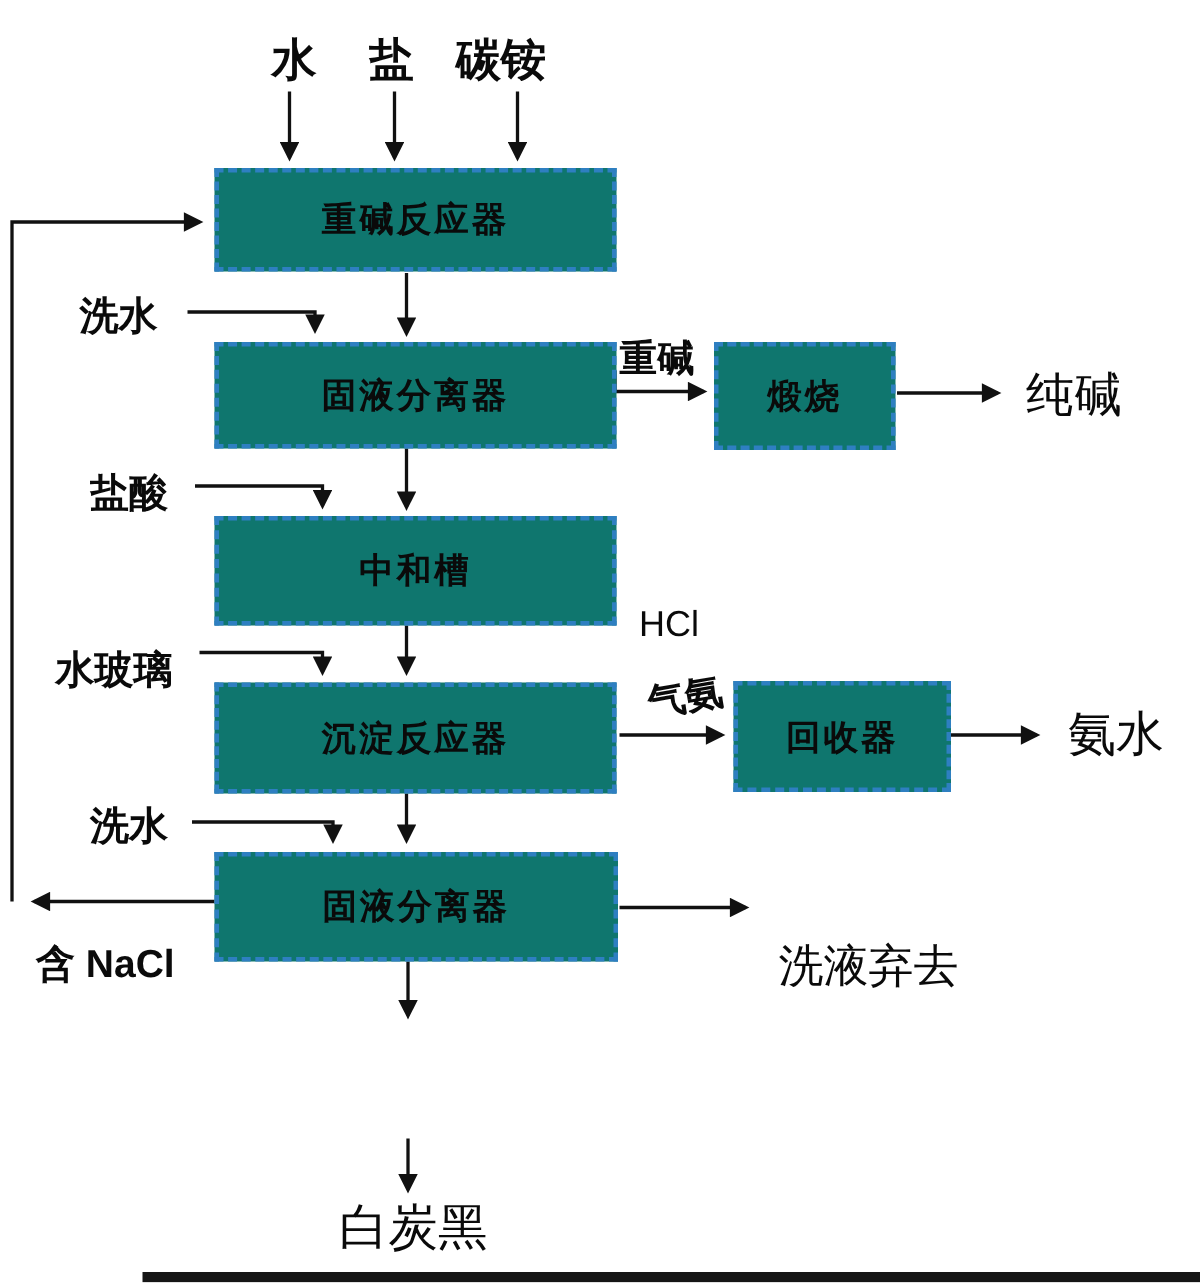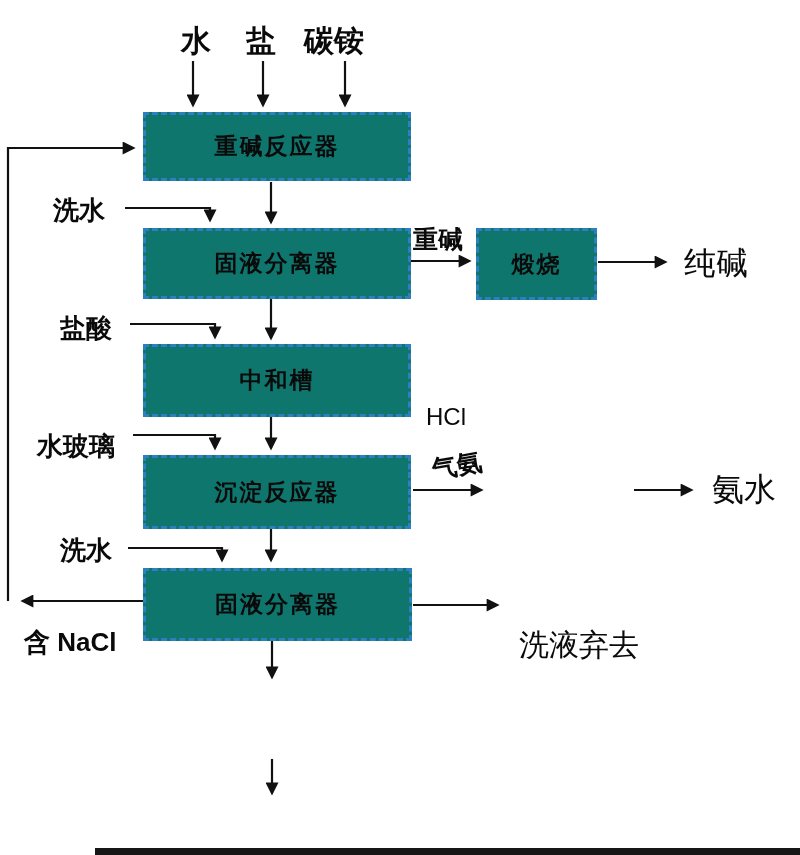--- a/index.html
+++ b/index.html
@@ -70,20 +70,21 @@
   <div class="pbox" style="left:143px;top:112px;width:268px;height:69px;">重碱反应器</div>
 
   <div class="pbox" style="left:143px;top:228px;width:268px;height:71px;">固液分离器</div>
 
   <div class="pbox" style="left:476px;top:228px;width:121px;height:72px;">煅烧</div>
 
   <div class="pbox" style="left:143px;top:344px;width:268px;height:73px;">中和槽</div>
 
   <div class="pbox" style="left:143px;top:455px;width:268px;height:74px;text-align:center;">沉淀反应器</div>
 
+  <div class="pbox" style="left:489px;top:454px;width:145px;height:74px;">回收器</div>
 
   <div class="pbox" style="left:143px;top:568px;width:269px;height:73px;">固液分离器</div>
 
 
   <div class="lbl lbl-top" style="left:181px;top:24px;">水</div>
   <div class="lbl lbl-top" style="left:246px;top:24px;">盐</div>
   <div class="lbl lbl-top" style="left:304px;top:24px;">碳铵</div>
 
   <div class="lbl lbl-side" style="left:53px;top:196px;">洗水</div>
   <div class="lbl lbl-side" style="left:60px;top:314px;">盐酸</div>
@@ -91,15 +92,16 @@
   <div class="lbl lbl-side" style="left:60px;top:536px;">洗水</div>
   <div class="lbl lbl-side" style="left:24px;top:628px;">含 NaCl</div>
 
   <div class="lbl lbl-stream" style="left:413px;top:226px;">重碱</div>
   <div class="lbl lbl-hcl" style="left:426px;top:404px;">HCl</div>
   <div class="lbl lbl-stream tilt" style="left:432px;top:452px;">气氨</div>
 
   <div class="lbl lbl-out" style="left:684px;top:246px;">纯碱</div>
   <div class="lbl lbl-out" style="left:712px;top:472px;">氨水</div>
   <div class="lbl lbl-out" style="left:519px;top:590px;font-size:30px;margin-top:38px;">洗液弃去</div>
+  <div class="lbl lbl-out" style="left:226px;top:800px;font-size:33px;">白炭黑</div>
 
   <div class="bottom-bar"></div>
 </div>
 
 </body></html>

